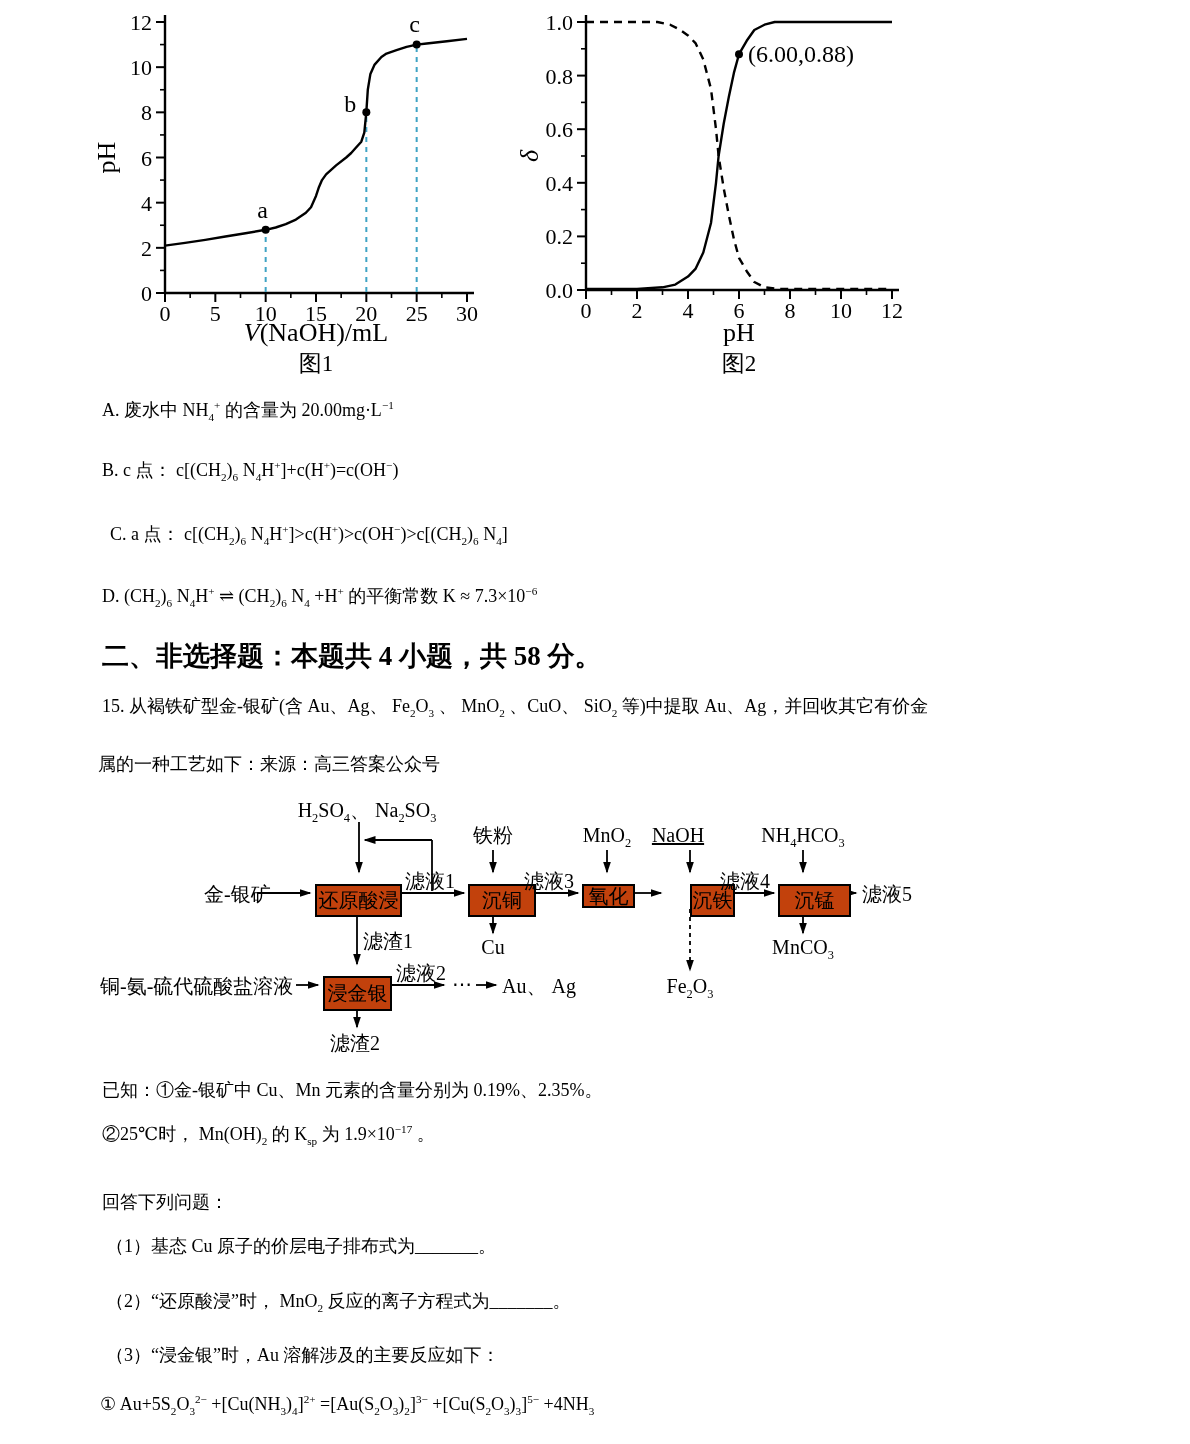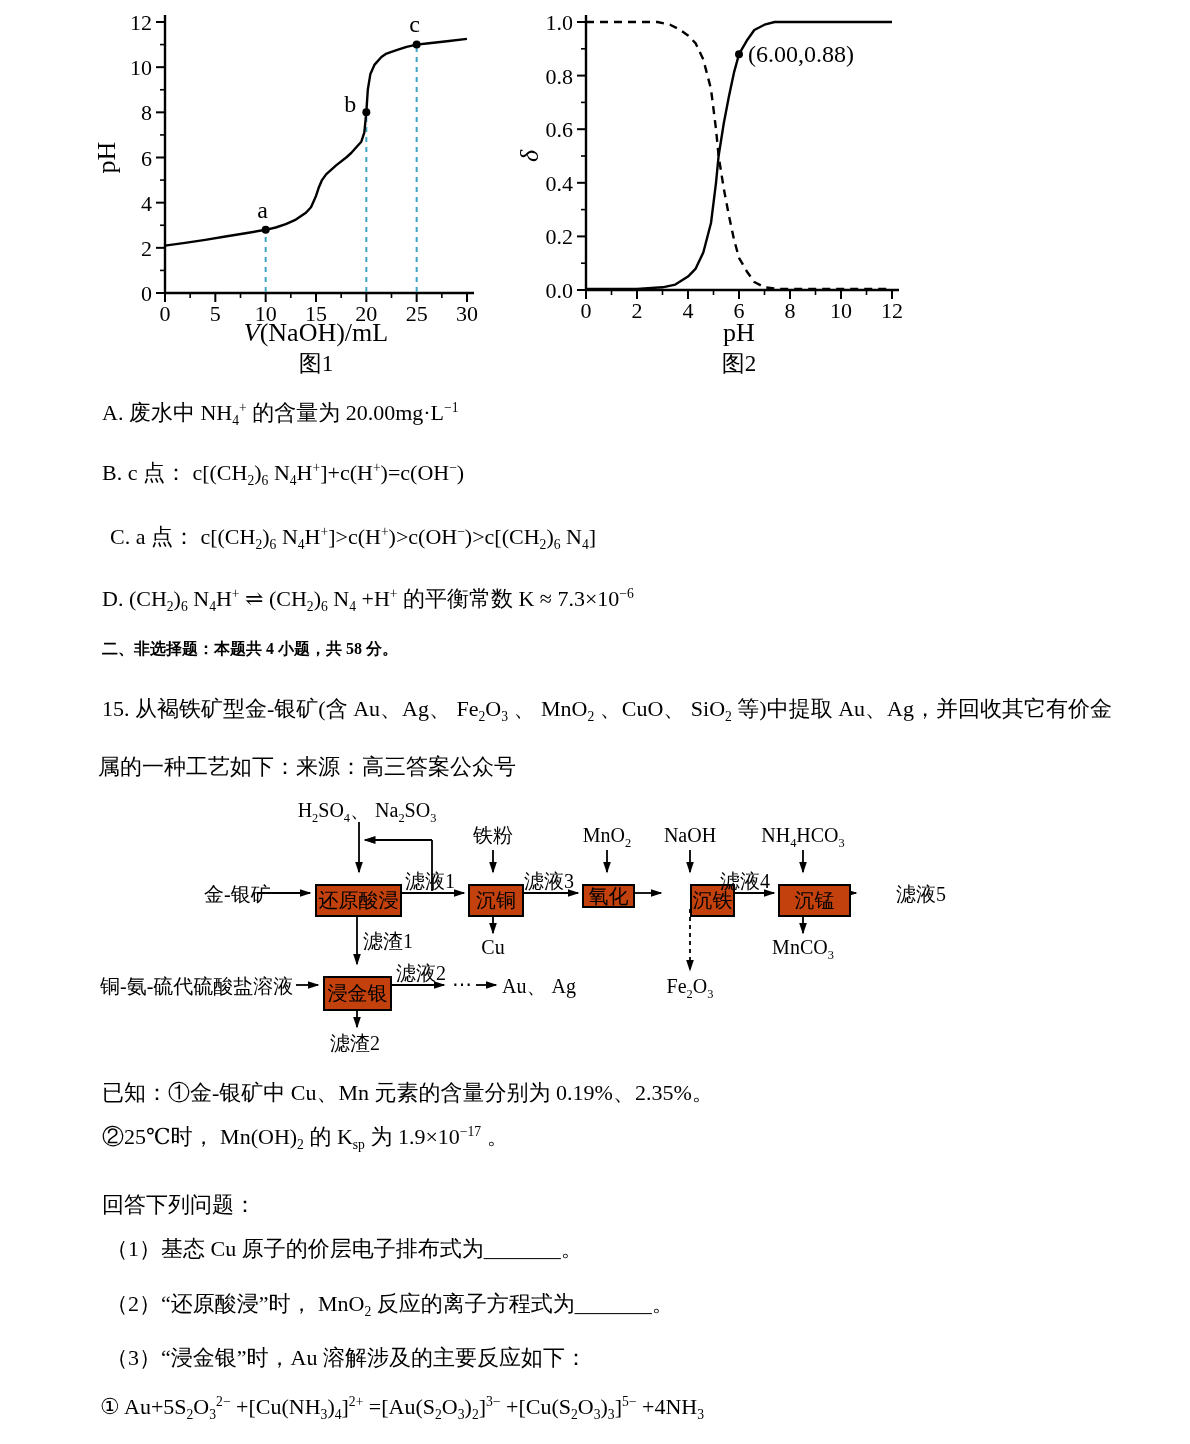--- a/index.html
+++ b/index.html
@@ -2,25 +2,25 @@
 <html><head>
 <meta charset="utf-8">
 <style>
   html,body{margin:0;padding:0;background:#ffffff;}
   body{
     width:1190px;height:1444px;position:relative;overflow:hidden;
     font-family:"Liberation Serif","DejaVu Serif",serif;color:#000;
   }
   .chart-wrap{position:absolute;}
   .tline{
-    position:absolute;font-size:22px;line-height:1.35;white-space:nowrap;
+    position:absolute;font-size:18px;line-height:1.35;white-space:nowrap;
   }
   .tline sub{font-size:0.62em;}
   .tline sup{font-size:0.62em;}
-  .section-header{font-weight:bold;font-size:16px;}
+  .section-header{font-weight:bold;font-size:27px;}
   .diagram{position:absolute;left:100px;top:795px;width:840px;height:262px;}
   .diagram svg{position:absolute;left:0;top:0;}
   .fbox{
     position:absolute;border:2px solid #000;background:#c2410c;
     display:flex;align-items:center;justify-content:center;
     font-size:20px;white-space:nowrap;box-sizing:border-box;margin-top:8px;
   }
   .dlab{
     position:absolute;font-size:20px;line-height:1.05;white-space:nowrap;
   }
@@ -176,36 +176,36 @@
       <line x1="703" y1="114" x2="703" y2="138" marker-end="url(#ah)"></line>
       <line x1="257" y1="114" x2="257" y2="169" marker-end="url(#ah)"></line>
       <line x1="196" y1="190" x2="218" y2="190" marker-end="url(#ah)"></line>
       <line x1="292" y1="190" x2="344" y2="190" marker-end="url(#ah)"></line>
       <line x1="376" y1="190" x2="396" y2="190" marker-end="url(#ah)"></line>
       <line x1="257" y1="208" x2="257" y2="232" marker-end="url(#ah)"></line>
     </g>
   </svg>
 
   <div class="fbox" style="left:215px;top:81px;width:87px;height:33px;">还原酸浸</div>
-  <div class="fbox" style="left:368px;top:81px;width:56px;height:33px;">沉铜</div>
+  <div class="fbox" style="left:368px;top:81px;width:68px;height:33px;">沉铜</div>
   <div class="fbox" style="left:482px;top:81px;width:53px;height:24px;">氧化</div>
   <div class="fbox" style="left:590px;top:81px;width:45px;height:33px;">沉铁</div>
   <div class="fbox" style="left:678px;top:81px;width:73px;height:33px;">沉锰</div>
   <div class="fbox" style="left:223px;top:173px;width:69px;height:35px;">浸金银</div>
 
   <div class="dlab" style="left:104px;top:89px;">金-银矿</div>
   <div class="dlab ctr" style="left:267px;top:5px;">H<sub>2</sub>SO<sub>4</sub>、 Na<sub>2</sub>SO<sub>3</sub></div>
   <div class="dlab ctr" style="left:393px;top:30px;">铁粉</div>
   <div class="dlab ctr" style="left:507px;top:30px;">MnO<sub>2</sub></div>
-  <div class="dlab ctr" style="left:590px;top:30px;">NaOH</div>
+  <div class="dlab ctr" style="left:578px;top:30px;text-decoration:underline;">NaOH</div>
   <div class="dlab ctr" style="left:703px;top:30px;">NH<sub>4</sub>HCO<sub>3</sub></div>
   <div class="dlab" style="left:305px;top:76px;">滤液1</div>
   <div class="dlab" style="left:424px;top:76px;">滤液3</div>
   <div class="dlab" style="left:620px;top:76px;">滤液4</div>
-  <div class="dlab" style="left:762px;top:89px;margin-left:34px;">滤液5</div>
+  <div class="dlab" style="left:762px;top:89px;">滤液5</div>
   <div class="dlab" style="left:263px;top:136px;">滤渣1</div>
   <div class="dlab ctr" style="left:393px;top:142px;">Cu</div>
   <div class="dlab ctr" style="left:590px;top:181px;">Fe<sub>2</sub>O<sub>3</sub></div>
   <div class="dlab ctr" style="left:703px;top:142px;">MnCO<sub>3</sub></div>
   <div class="dlab" style="left:0px;top:181px;">铜-氨-硫代硫酸盐溶液</div>
   <div class="dlab" style="left:296px;top:168px;">滤液2</div>
   <div class="dlab" style="left:352px;top:179px;">⋯</div>
   <div class="dlab" style="left:402px;top:181px;">Au、 Ag</div>
   <div class="dlab" style="left:230px;top:238px;">滤渣2</div>
 </div>

